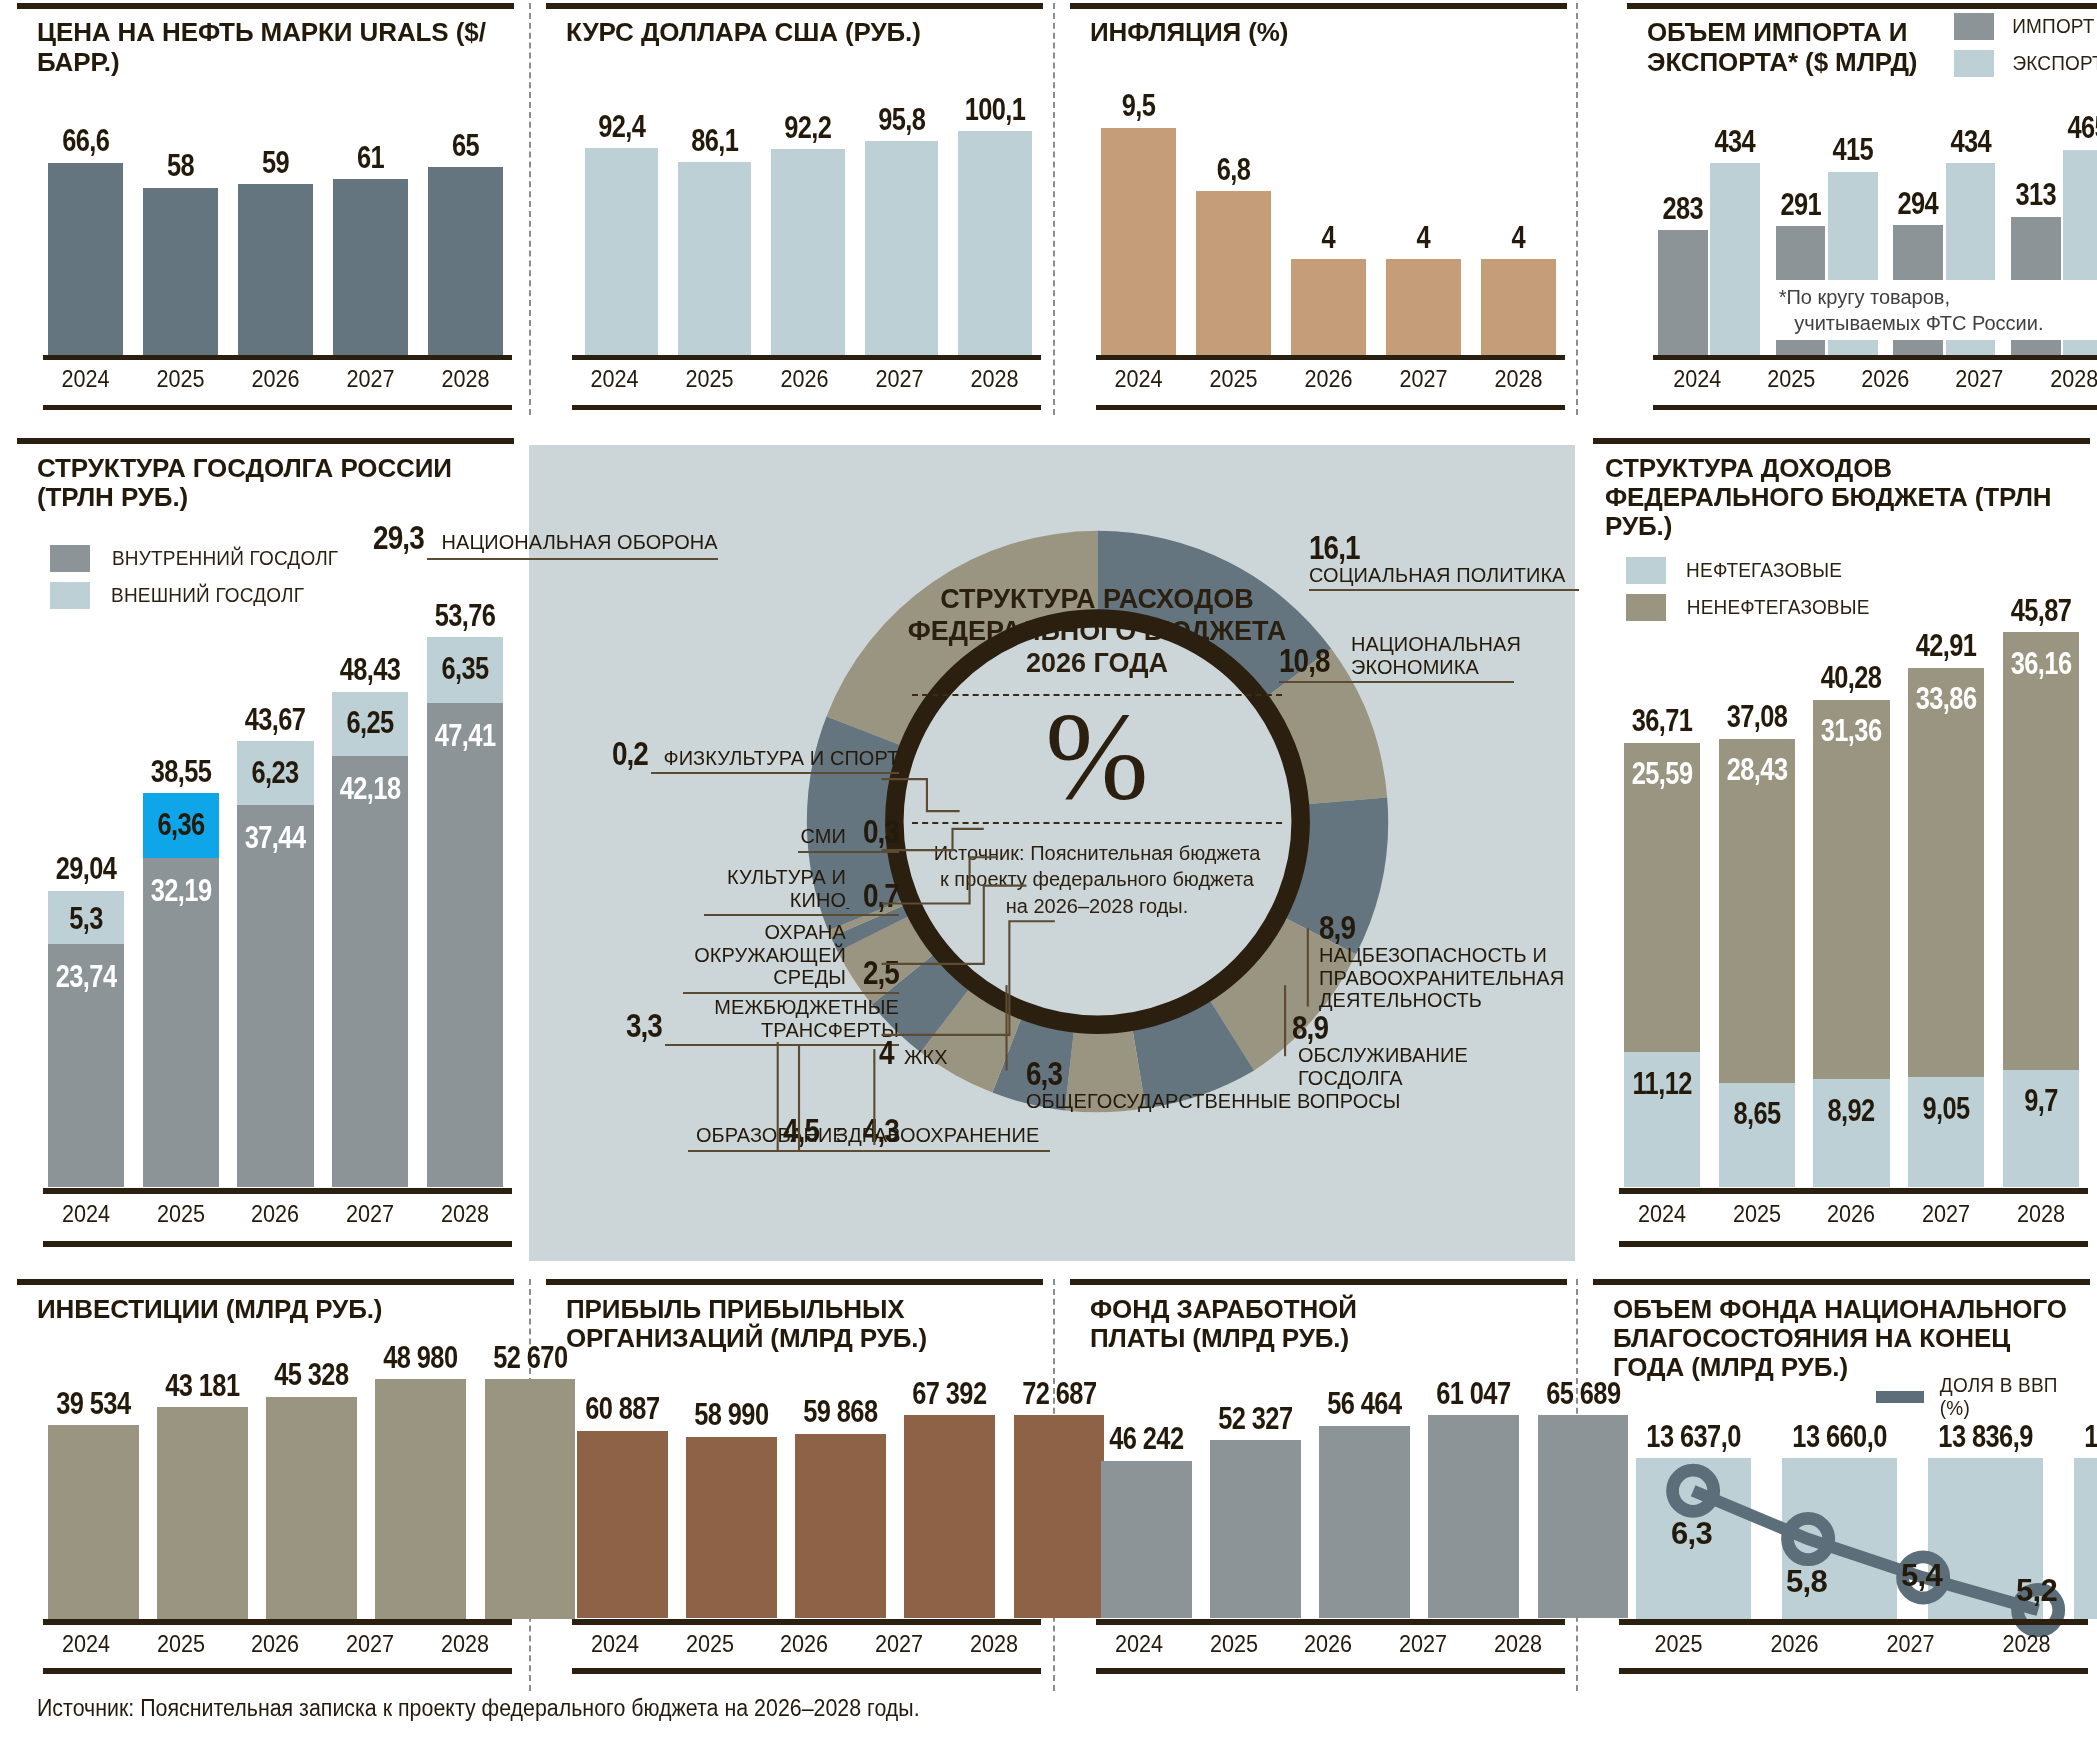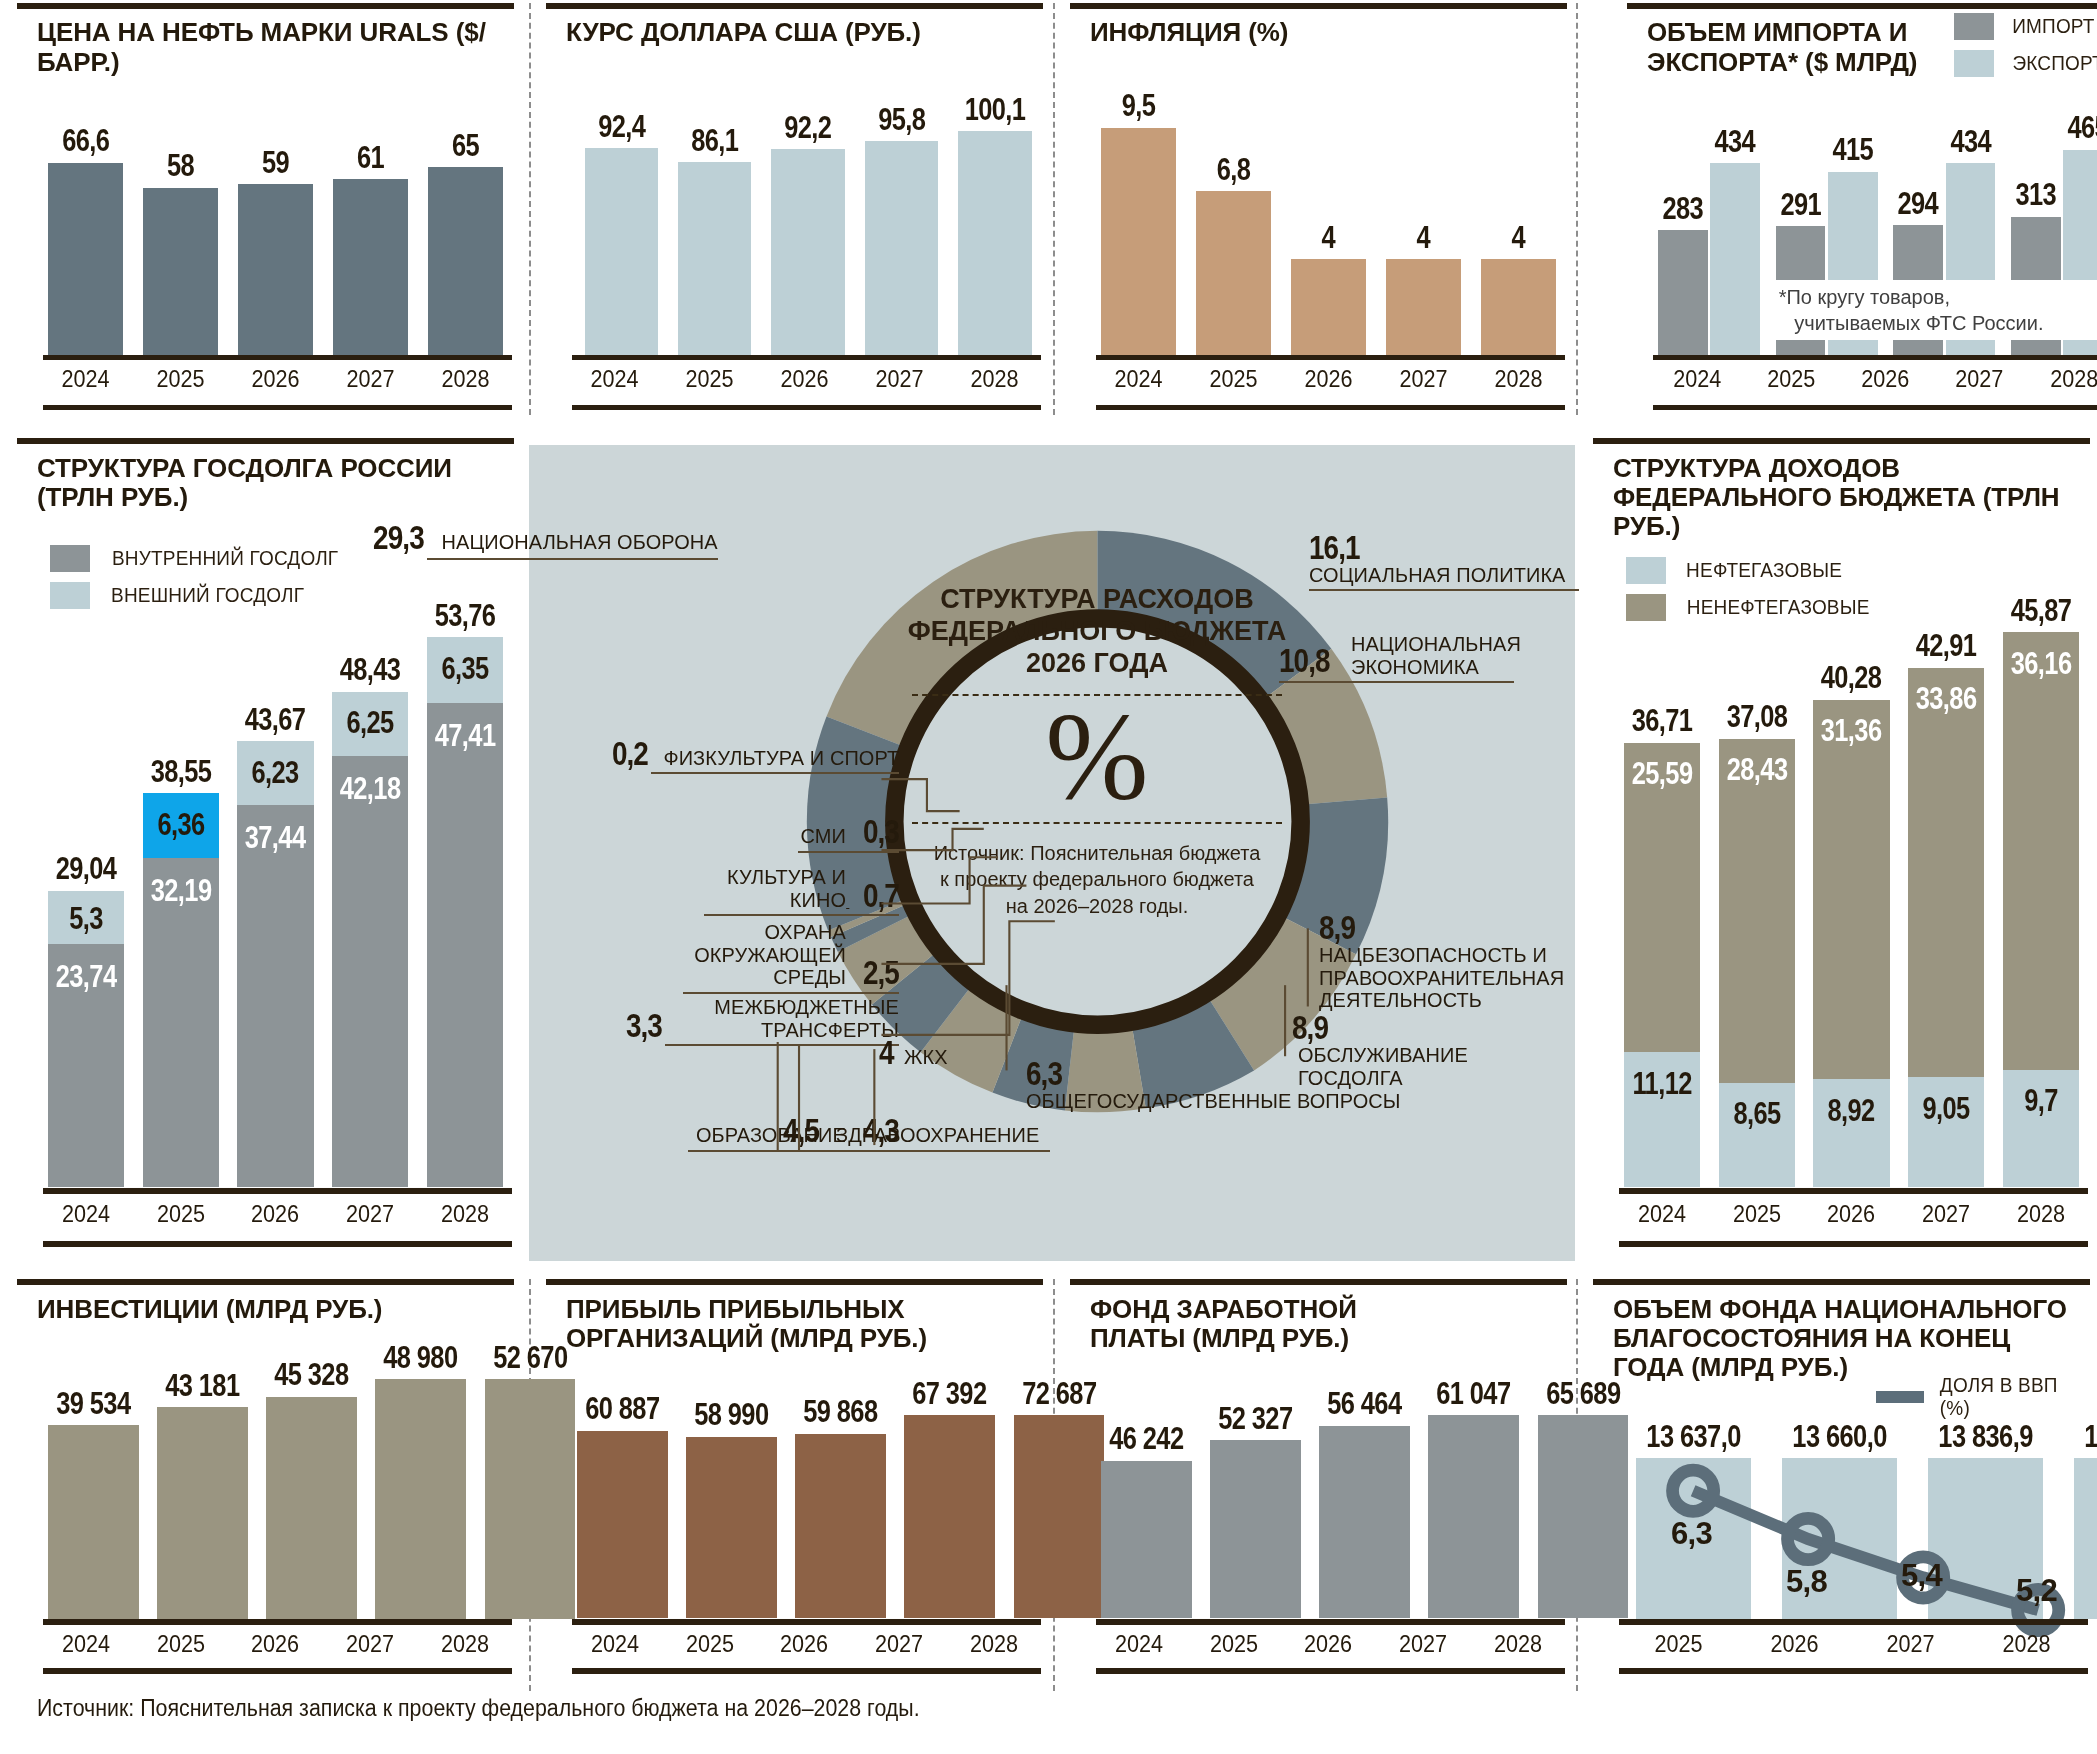--- a/index.html
+++ b/index.html
@@ -531,21 +531,21 @@
         <path d="M 486 850 L 486 985"></path>
         <path d="M 672 760 L 672 880"></path>
         <path d="M 1064 760 L 1064 860"></path>
         <path d="M 1096 680 L 1096 790"></path>
       </g>
     </svg>
   </div>
 
   <div class="panel" style="left:1593px; top:438px; width:497px; height:824px;">
     <div class="rule-top"></div>
-    <div class="panel-title" style="position:absolute; left:20px; top:15.6px; width:469px;">СТРУКТУРА ДОХОДОВ ФЕДЕРАЛЬНОГО БЮДЖЕТА (ТРЛН РУБ.)</div>
+    <div class="panel-title" style="position:absolute; left:12px; top:15.6px; width:469px;">СТРУКТУРА ДОХОДОВ ФЕДЕРАЛЬНОГО БЮДЖЕТА (ТРЛН РУБ.)</div>
 
     <div class="legend" style="left:33px; top:119px;">
       <div class="legrow">
         <span class="swatch" style="background:#bdd0d6"></span>
         <span class="legtxt">НЕФТЕГАЗОВЫЕ</span>
       </div>
       <div class="legrow">
         <span class="swatch" style="background:#9a9581"></span>
         <span class="legtxt">НЕНЕФТЕГАЗОВЫЕ</span>
       </div>

